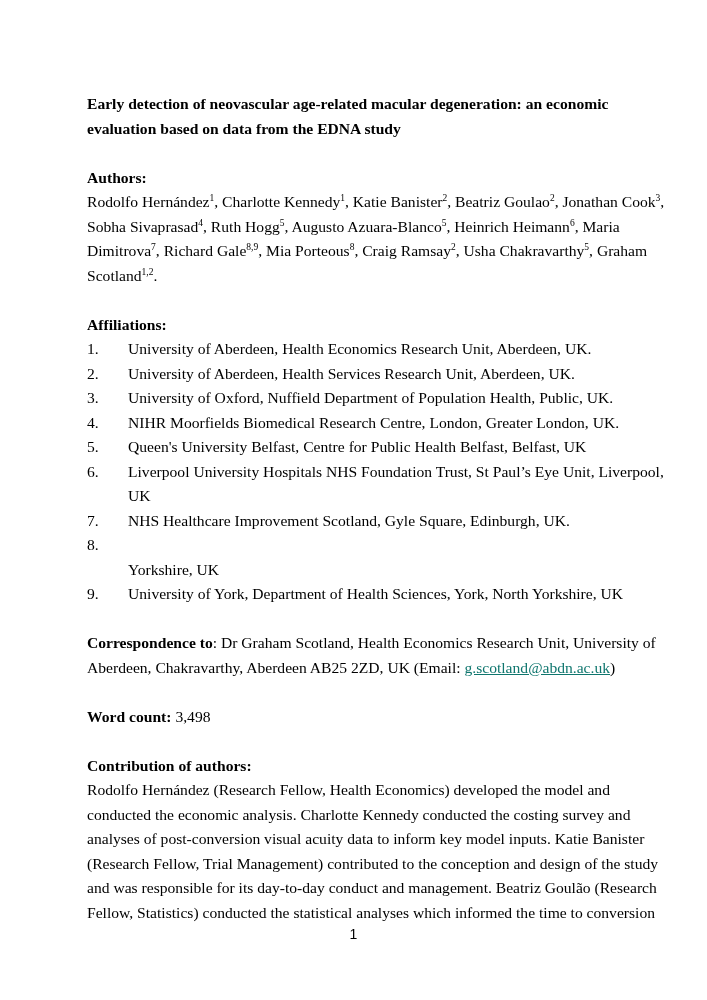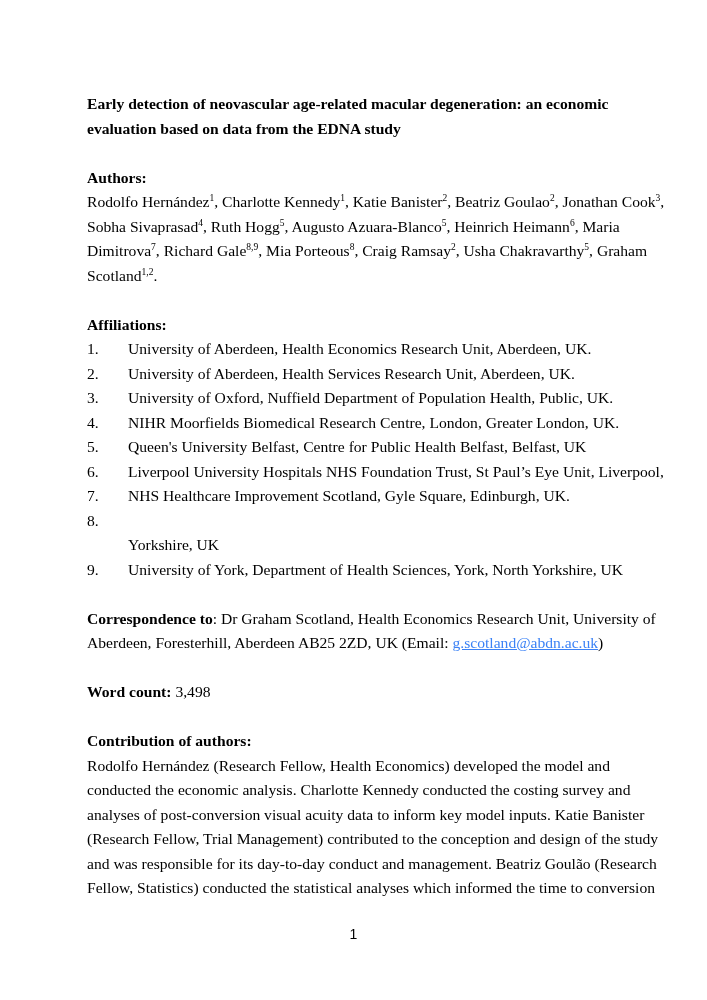--- a/index.html
+++ b/index.html
@@ -9,21 +9,21 @@
     font-size: 15.6px;
   }
   .page { position: absolute; left: 87px; top: 84px; width: 540px; margin-top: 8px; }
   .line { height: 24.5px; line-height: 24.5px; white-space: nowrap; }
   .bold { font-weight: bold; }
   .blank { height: 24.5px; }
   sup { font-size: 9.5px; line-height: 0; vertical-align: 6px; }
   .aff { display: flex; }
   .aff-num { width: 41px; flex: none; }
   .aff-text { white-space: nowrap; }
-  a.email { color: #3b82f6; text-decoration: underline; }
+  a.email { color: #0f766e; text-decoration: underline; }
   .page-number { position: absolute; top: 926px; left: 0; width: 707px; text-align: center; font-family: "Liberation Sans", sans-serif; font-size: 14px; }
 </style>
 </head>
 <body>
 
 <div class="page">
   <div class="line bold">Early detection of neovascular age-related macular degeneration: an economic</div>
   <div class="line bold">evaluation based on data from the EDNA study</div>
   <div class="blank"></div>
 
@@ -56,39 +56,43 @@
       </div>
       <div class="line aff">
         <span class="aff-num">5.</span>
         <span class="aff-text">Queen's University Belfast, Centre for Public Health Belfast, Belfast, UK</span>
       </div>
       <div class="line aff">
         <span class="aff-num">6.</span>
         <span class="aff-text">Liverpool University Hospitals NHS Foundation Trust, St Paul’s Eye Unit, Liverpool,</span>
       </div>
       <div class="line aff">
+        <span class="aff-num"></span>
+        <span class="aff-text">UK</span>
+      </div>
+      <div class="line aff">
         <span class="aff-num">7.</span>
         <span class="aff-text">NHS Healthcare Improvement Scotland, Gyle Square, Edinburgh, UK.</span>
       </div>
       <div class="line aff">
         <span class="aff-num">8.</span>
       </div>
       <div class="line aff">
         <span class="aff-num"></span>
         <span class="aff-text">Yorkshire, UK</span>
       </div>
       <div class="line aff">
         <span class="aff-num">9.</span>
         <span class="aff-text">University of York, Department of Health Sciences, York, North Yorkshire, UK</span>
       </div>
     </div>
   <div class="blank"></div>
 
   <div class="line"><span class="bold">Correspondence to</span><span>: Dr Graham Scotland, Health Economics Research Unit, University of</span></div>
-  <div class="line"><span>Aberdeen, Foresterhill, Aberdeen AB25 2ZD, UK (Email: </span><a class="email" href="#">g.scotland@abdn.ac.uk</a><span>)</span></div>
+  <div class="line"><span>Aberdeen, Chakravarthy, Aberdeen AB25 2ZD, UK (Email: </span><a class="email" href="#">g.scotland@abdn.ac.uk</a><span>)</span></div>
   <div class="blank"></div>
 
   <div class="line"><span class="bold">Word count:</span><span> 3,498</span></div>
   <div class="blank"></div>
 
   <div class="line bold">Contribution of authors:</div>
   <div class="line">Rodolfo Hernández (Research Fellow, Health Economics) developed the model and</div>
   <div class="line">conducted the economic analysis. Charlotte Kennedy conducted the costing survey and</div>
   <div class="line">analyses of post-conversion visual acuity data to inform key model inputs. Katie Banister</div>
   <div class="line">(Research Fellow, Trial Management) contributed to the conception and design of the study</div>

